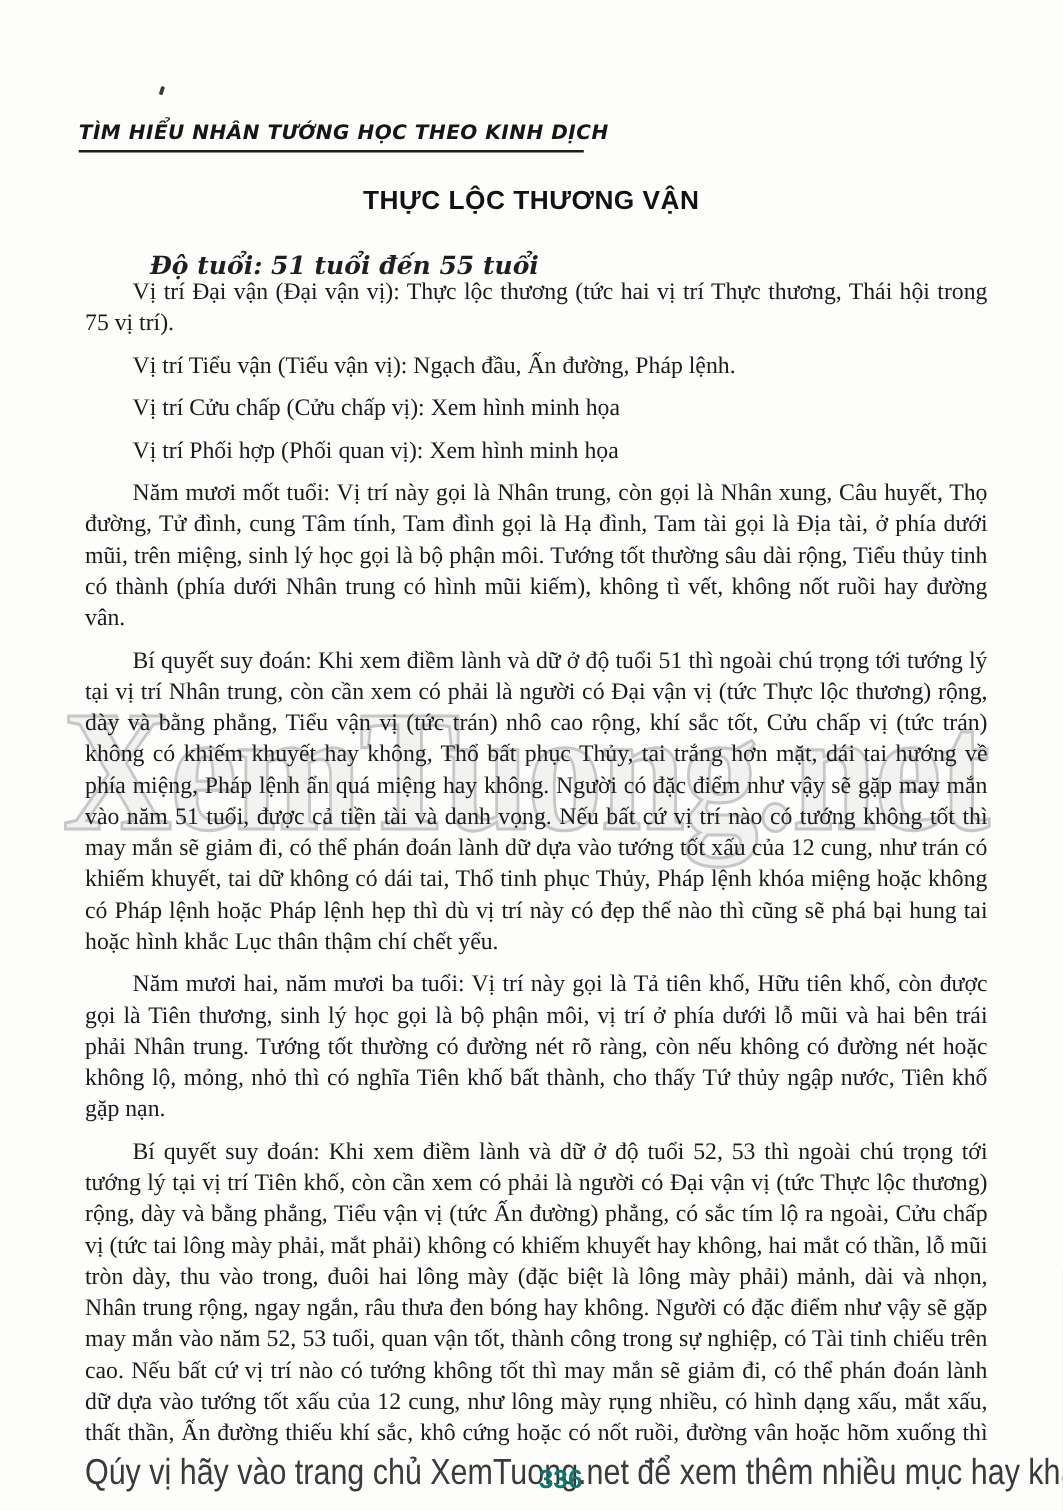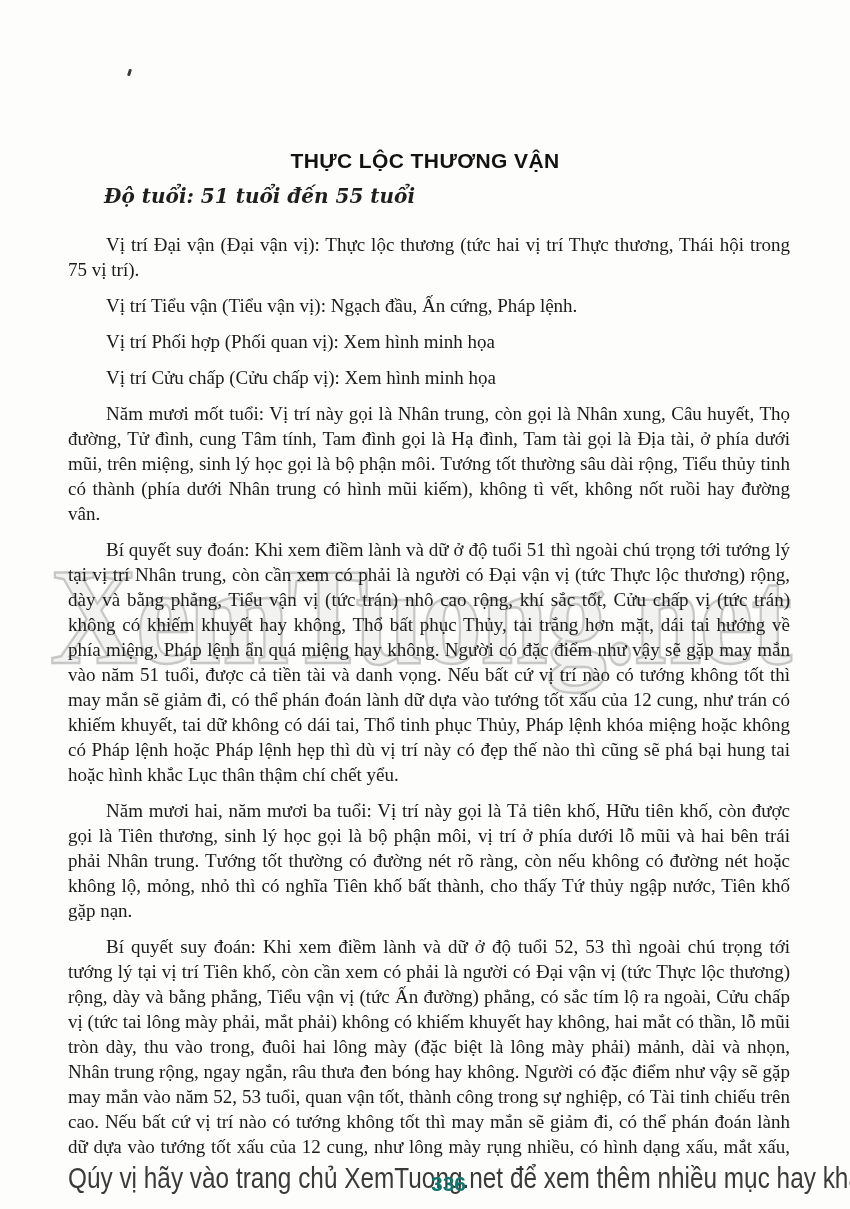--- a/index.html
+++ b/index.html
@@ -36,21 +36,21 @@
     width:100%; text-align:center;
     font-family:"Liberation Sans", sans-serif;
     font-weight:bold; font-size:21px; letter-spacing:.4px;
     color:#121212; margin:0;
   }
 
   .age-line {
     position:absolute; top:184px; left:104px;
     font-family:"DejaVu Serif", serif;
     font-weight:bold; font-style:italic;
-    font-size:20px; color:#1f1f1f; margin:0;
+    font-size:20px; color:#1f1f1f; margin:16px;
   }
 
   .watermark {
     position:absolute; top:548px; left:50px;
     z-index:0;
     font-family:"Liberation Serif", serif;
     font-weight:bold; font-size:138px; line-height:1;
     white-space:nowrap;
     color:rgba(228,228,228,0.45);
     -webkit-text-stroke:2.5px rgba(190,190,190,0.85);
@@ -63,21 +63,21 @@
   .body-text {
     position:absolute; top:221px; left:68px;
     width:722px; height:938px;
     overflow:hidden;
     z-index:1;
     font-family:"Liberation Serif", serif;
     font-size:19px; line-height:25px;
     text-align:justify;
     color:#1b1b1b;
   }
-  .para { margin:11px 0 9px 0; text-indent:38px; }
+  .para { margin:0 0 9px 0; text-indent:38px; }
   .para .lead { font-weight:normal; }
 
   .footer-note {
     position:absolute; top:1162px; left:0;
     width:100%; text-align:center;
     font-family:"Liberation Sans", sans-serif;
     font-size:29px; color:#3a3a3a;
     transform:scaleX(0.84);
     transform-origin:center;
     z-index:2;
@@ -91,32 +91,35 @@
     color:#0f766e; z-index:3;
   }
 </style>
 </head>
 <body>
 
 <div class="page">
 
   <div class="speck"></div>
 
+  <div class="running-header">
+    <span>TÌM HIỂU NHÂN TƯỚNG HỌC THEO KINH DỊCH</span>
+  </div>
 
   <h1 class="page-title">THỰC LỘC THƯƠNG VẬN</h1>
 
   <p class="age-line">Độ tuổi: 51 tuổi đến 55 tuổi</p>
 
   <div class="watermark">XemTuong.net</div>
 
   <div class="body-text">
     <p class="para"><b class="lead"></b><span>Vị trí Đại vận (Đại vận vị): Thực lộc thương (tức hai vị trí Thực thương, Thái hội trong 75 vị trí).</span></p>
-    <p class="para"><b class="lead"></b><span>Vị trí Tiểu vận (Tiểu vận vị): Ngạch đầu, Ấn cứng, Pháp lệnh.</span></p>
+    <p class="para"><b class="lead"></b><span>Vị trí Tiểu vận (Tiểu vận vị): Ngạch đầu, Ấn đường, Pháp lệnh.</span></p>
+    <p class="para"><b class="lead"></b><span>Vị trí Cửu chấp (Cửu chấp vị): Xem hình minh họa</span></p>
     <p class="para"><b class="lead"></b><span>Vị trí Phối hợp (Phối quan vị): Xem hình minh họa</span></p>
-    <p class="para"><b class="lead"></b><span>Vị trí Cửu chấp (Cửu chấp vị): Xem hình minh họa</span></p>
     <p class="para"><b class="lead">Năm mươi mốt tuổi:</b><span> Vị trí này gọi là Nhân trung, còn gọi là Nhân xung, Câu huyết, Thọ đường, Tử đình, cung Tâm tính, Tam đình gọi là Hạ đình, Tam tài gọi là Địa tài, ở phía dưới mũi, trên miệng, sinh lý học gọi là bộ phận môi. Tướng tốt thường sâu dài rộng, Tiểu thủy tinh có thành (phía dưới Nhân trung có hình mũi kiếm), không tì vết, không nốt ruồi hay đường vân.</span></p>
     <p class="para"><b class="lead">Bí quyết suy đoán:</b><span> Khi xem điềm lành và dữ ở độ tuổi 51 thì ngoài chú trọng tới tướng lý tại vị trí Nhân trung, còn cần xem có phải là người có Đại vận vị (tức Thực lộc thương) rộng, dày và bằng phẳng, Tiểu vận vị (tức trán) nhô cao rộng, khí sắc tốt, Cửu chấp vị (tức trán) không có khiếm khuyết hay không, Thổ bất phục Thủy, tai trắng hơn mặt, dái tai hướng về phía miệng, Pháp lệnh ẩn quá miệng hay không. Người có đặc điểm như vậy sẽ gặp may mắn vào năm 51 tuổi, được cả tiền tài và danh vọng. Nếu bất cứ vị trí nào có tướng không tốt thì may mắn sẽ giảm đi, có thể phán đoán lành dữ dựa vào tướng tốt xấu của 12 cung, như trán có khiếm khuyết, tai dữ không có dái tai, Thổ tinh phục Thủy, Pháp lệnh khóa miệng hoặc không có Pháp lệnh hoặc Pháp lệnh hẹp thì dù vị trí này có đẹp thế nào thì cũng sẽ phá bại hung tai hoặc hình khắc Lục thân thậm chí chết yểu.</span></p>
     <p class="para"><b class="lead">Năm mươi hai, năm mươi ba tuổi:</b><span> Vị trí này gọi là Tả tiên khố, Hữu tiên khố, còn được gọi là Tiên thương, sinh lý học gọi là bộ phận môi, vị trí ở phía dưới lỗ mũi và hai bên trái phải Nhân trung. Tướng tốt thường có đường nét rõ ràng, còn nếu không có đường nét hoặc không lộ, mỏng, nhỏ thì có nghĩa Tiên khố bất thành, cho thấy Tứ thủy ngập nước, Tiên khố gặp nạn.</span></p>
     <p class="para"><b class="lead">Bí quyết suy đoán:</b><span> Khi xem điềm lành và dữ ở độ tuổi 52, 53 thì ngoài chú trọng tới tướng lý tại vị trí Tiên khố, còn cần xem có phải là người có Đại vận vị (tức Thực lộc thương) rộng, dày và bằng phẳng, Tiểu vận vị (tức Ấn đường) phẳng, có sắc tím lộ ra ngoài, Cửu chấp vị (tức tai lông mày phải, mắt phải) không có khiếm khuyết hay không, hai mắt có thần, lỗ mũi tròn dày, thu vào trong, đuôi hai lông mày (đặc biệt là lông mày phải) mảnh, dài và nhọn, Nhân trung rộng, ngay ngắn, râu thưa đen bóng hay không. Người có đặc điểm như vậy sẽ gặp may mắn vào năm 52, 53 tuổi, quan vận tốt, thành công trong sự nghiệp, có Tài tinh chiếu trên cao. Nếu bất cứ vị trí nào có tướng không tốt thì may mắn sẽ giảm đi, có thể phán đoán lành dữ dựa vào tướng tốt xấu của 12 cung, như lông mày rụng nhiều, có hình dạng xấu, mắt xấu, thất thần, Ấn đường thiếu khí sắc, khô cứng hoặc có nốt ruồi, đường vân hoặc hõm xuống thì sẽ</span></p>
   </div>
 
   <div class="footer-note">Qúy vị hãy vào trang chủ XemTuong.net để xem thêm nhiều mục hay khác</div>
 
   <div class="page-number">336</div>
 

